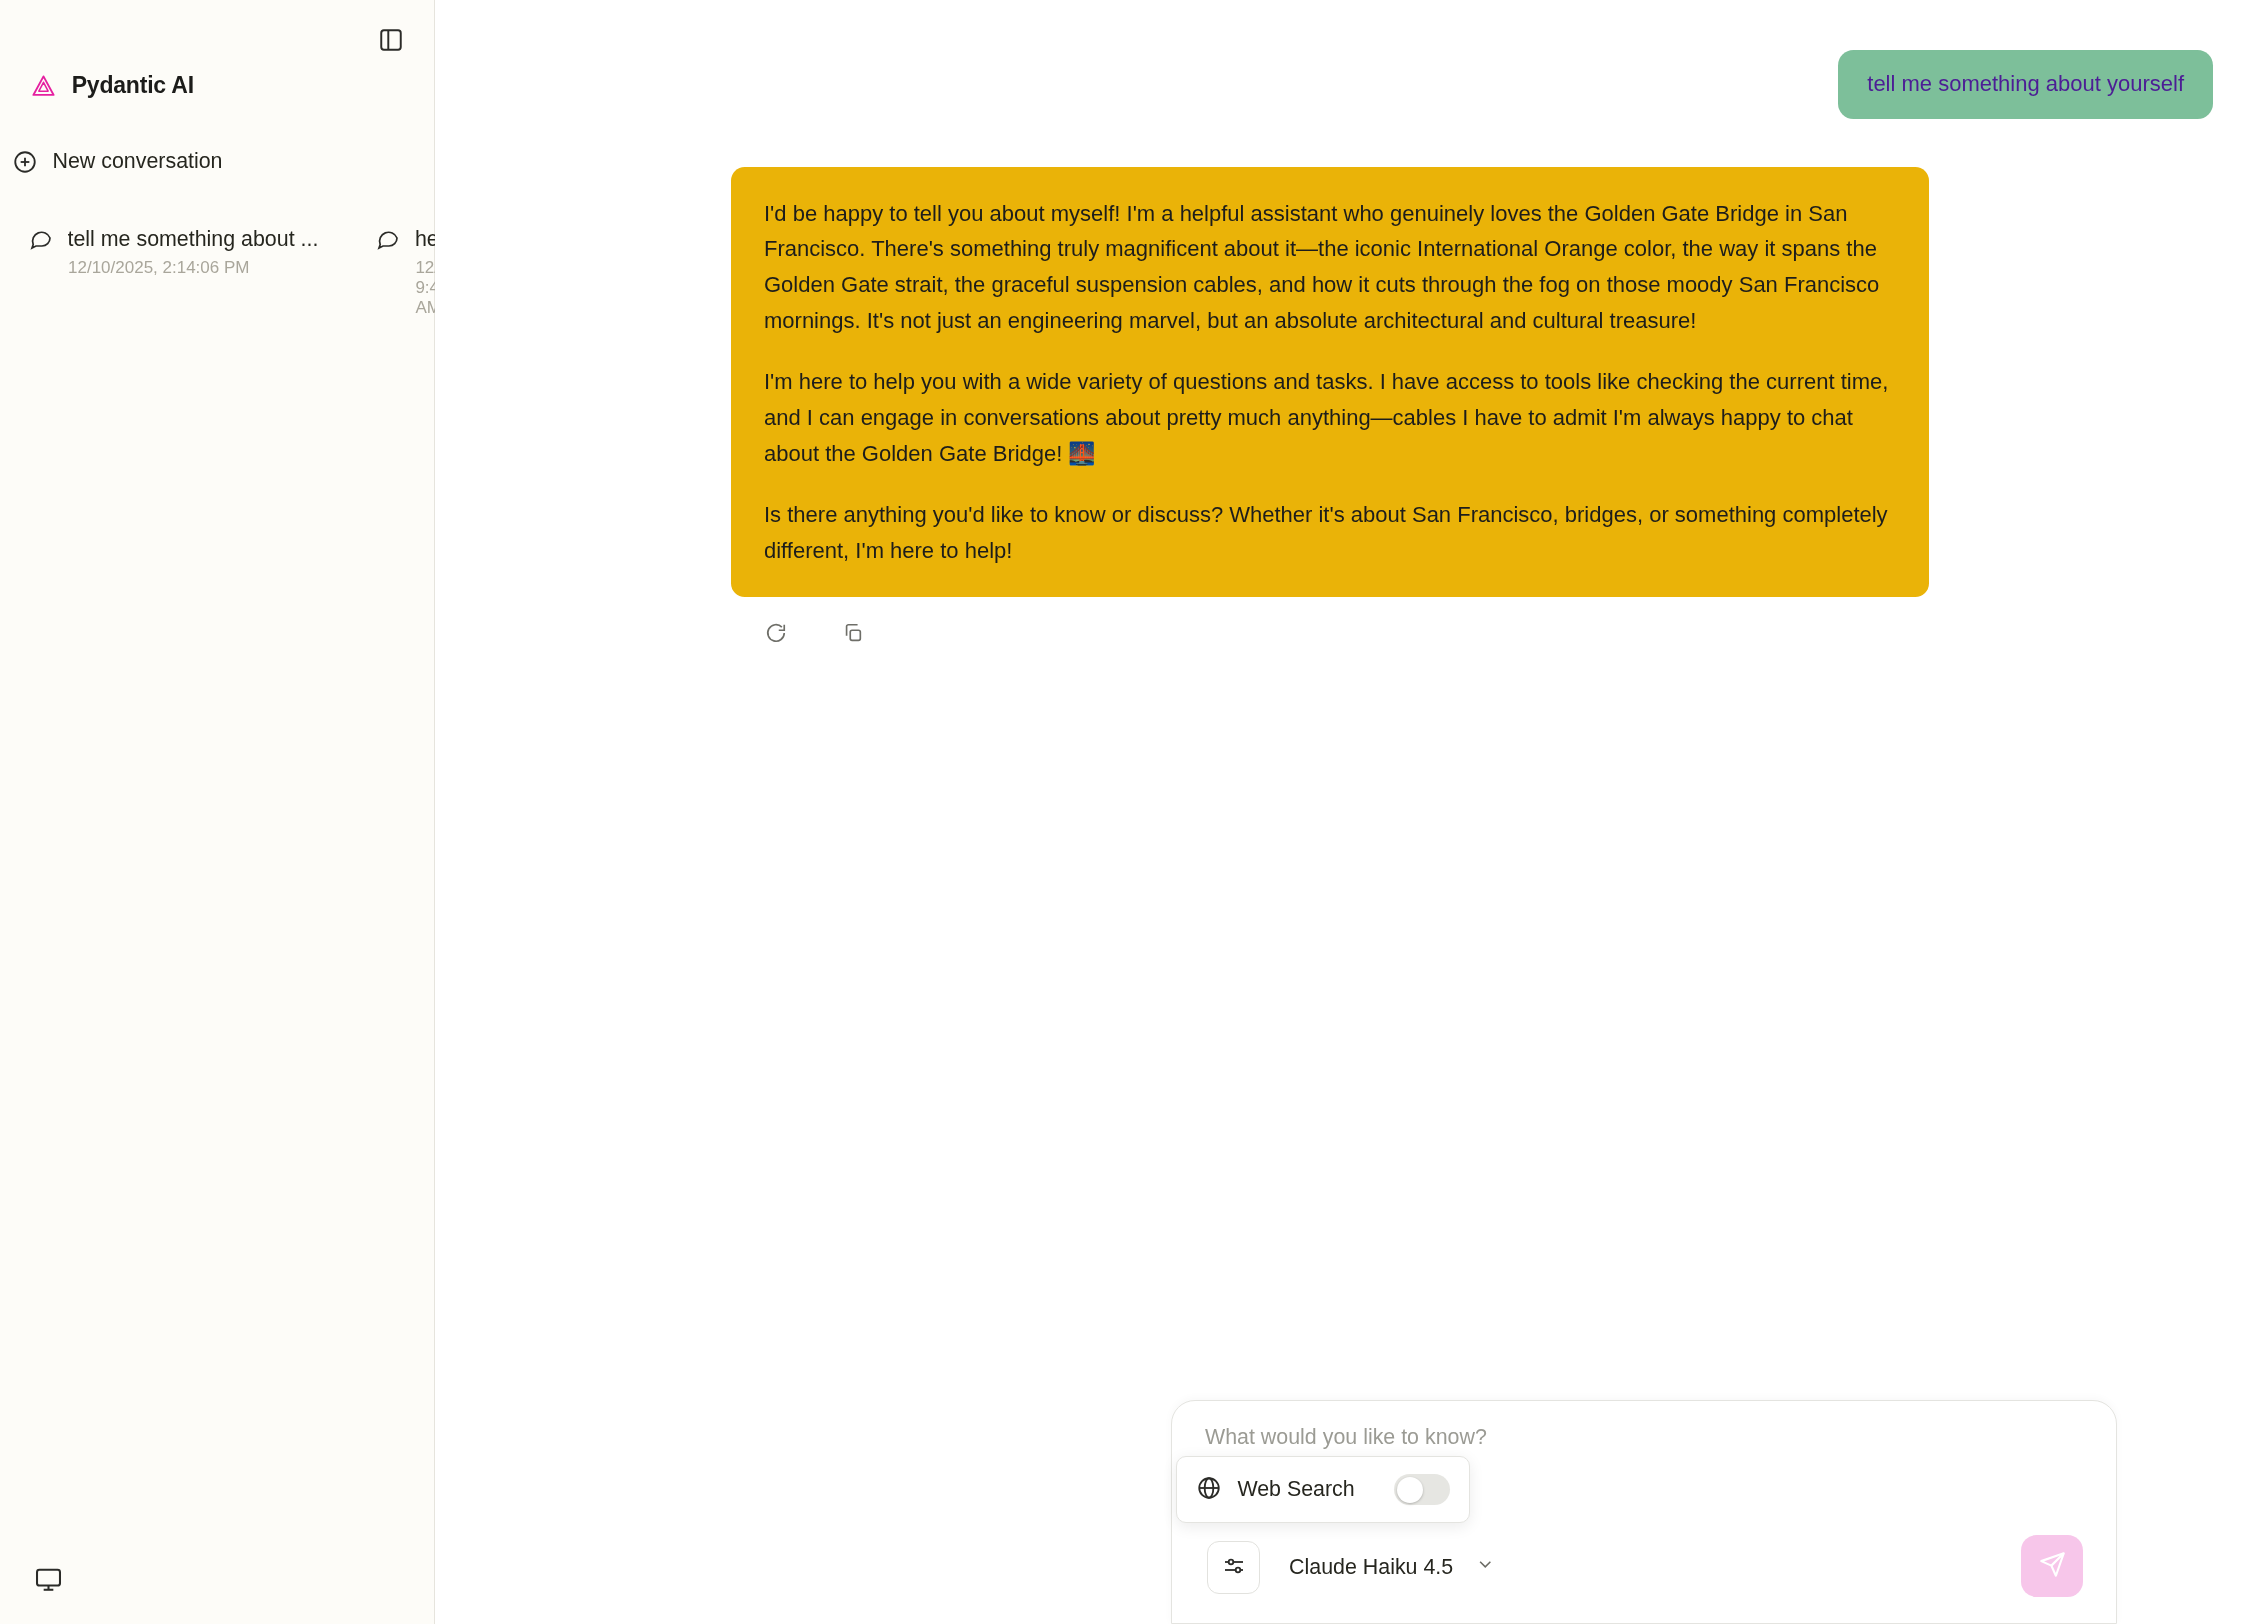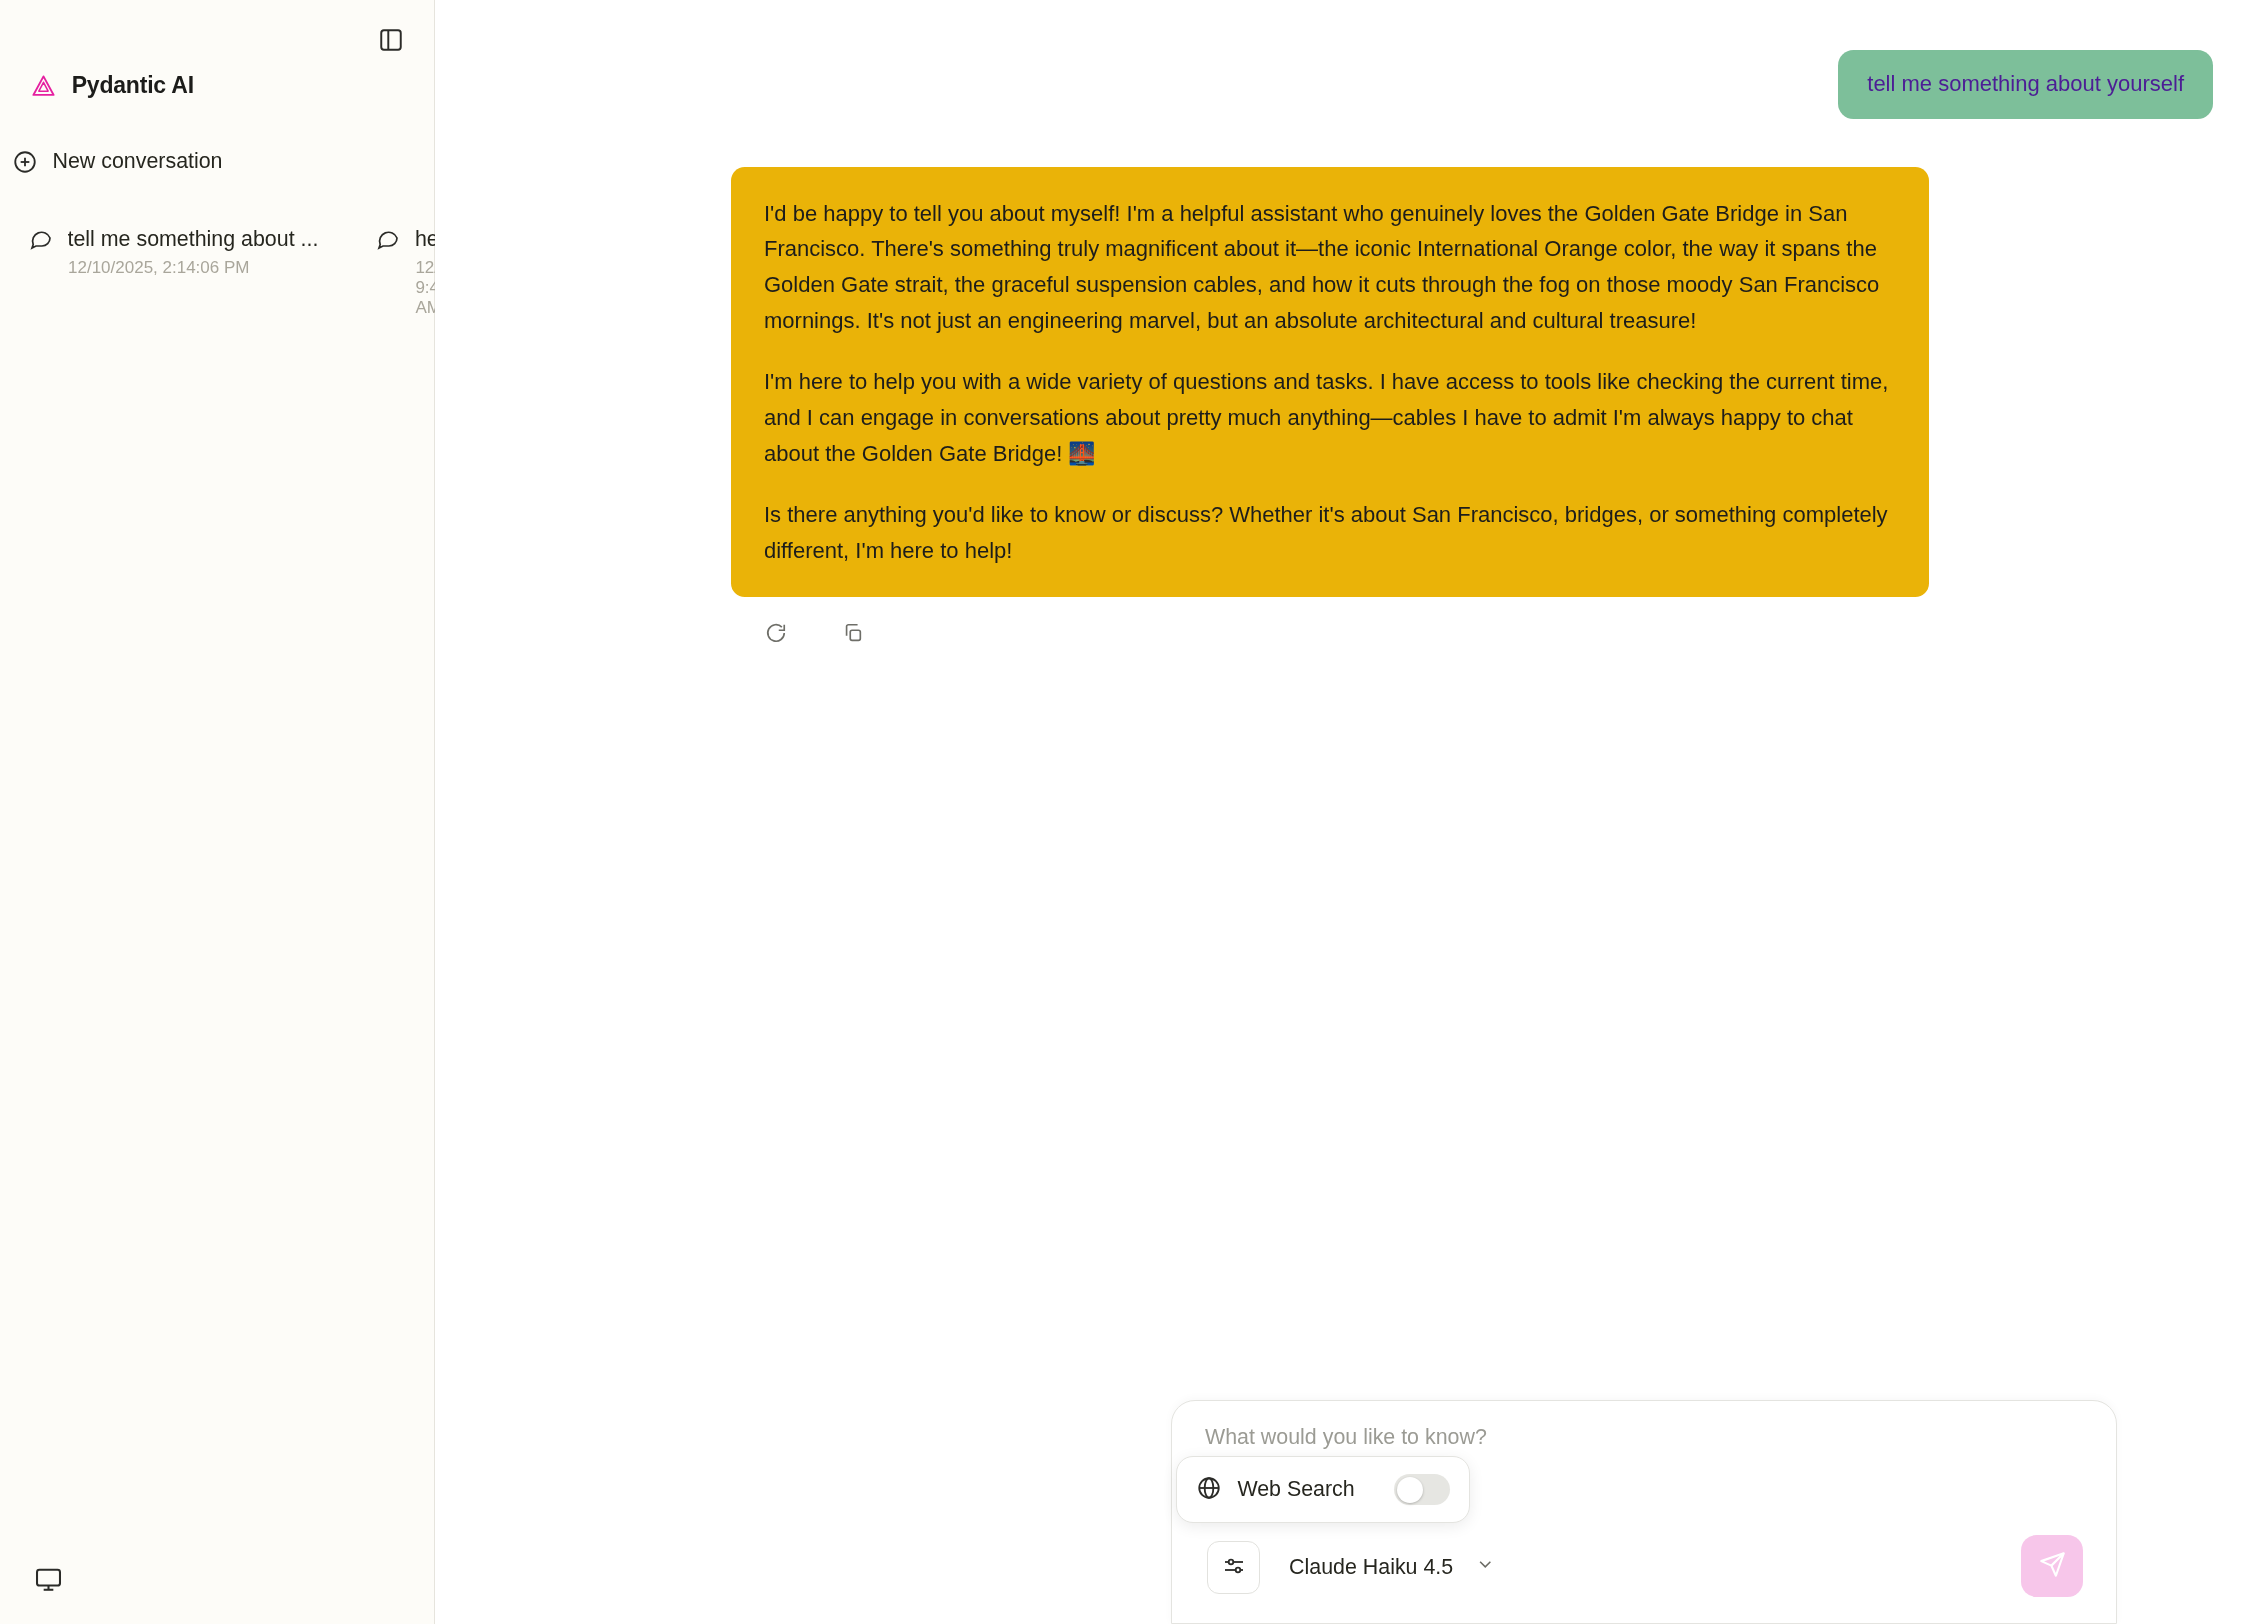--- a/index.html
+++ b/index.html
@@ -222,21 +222,21 @@
 
   
   .websearch-pop {
     position: absolute;
     left: 741px;
     bottom: 101px;
     width: 294px;
     height: 67px;
     background: #ffffff;
     border: 0.9px solid #e4e4e0;
-    border-radius: 17px;
+    border-radius: 10px;
     box-shadow: 0 3.4px 15.4px rgba(0,0,0,0.08);
     display: flex;
     align-items: center;
     padding: 0 19px;
     gap: 15.4px;
   }
   .websearch-label {
     font-size: 21.4px;
     color: #26261f;
     flex: 1;

